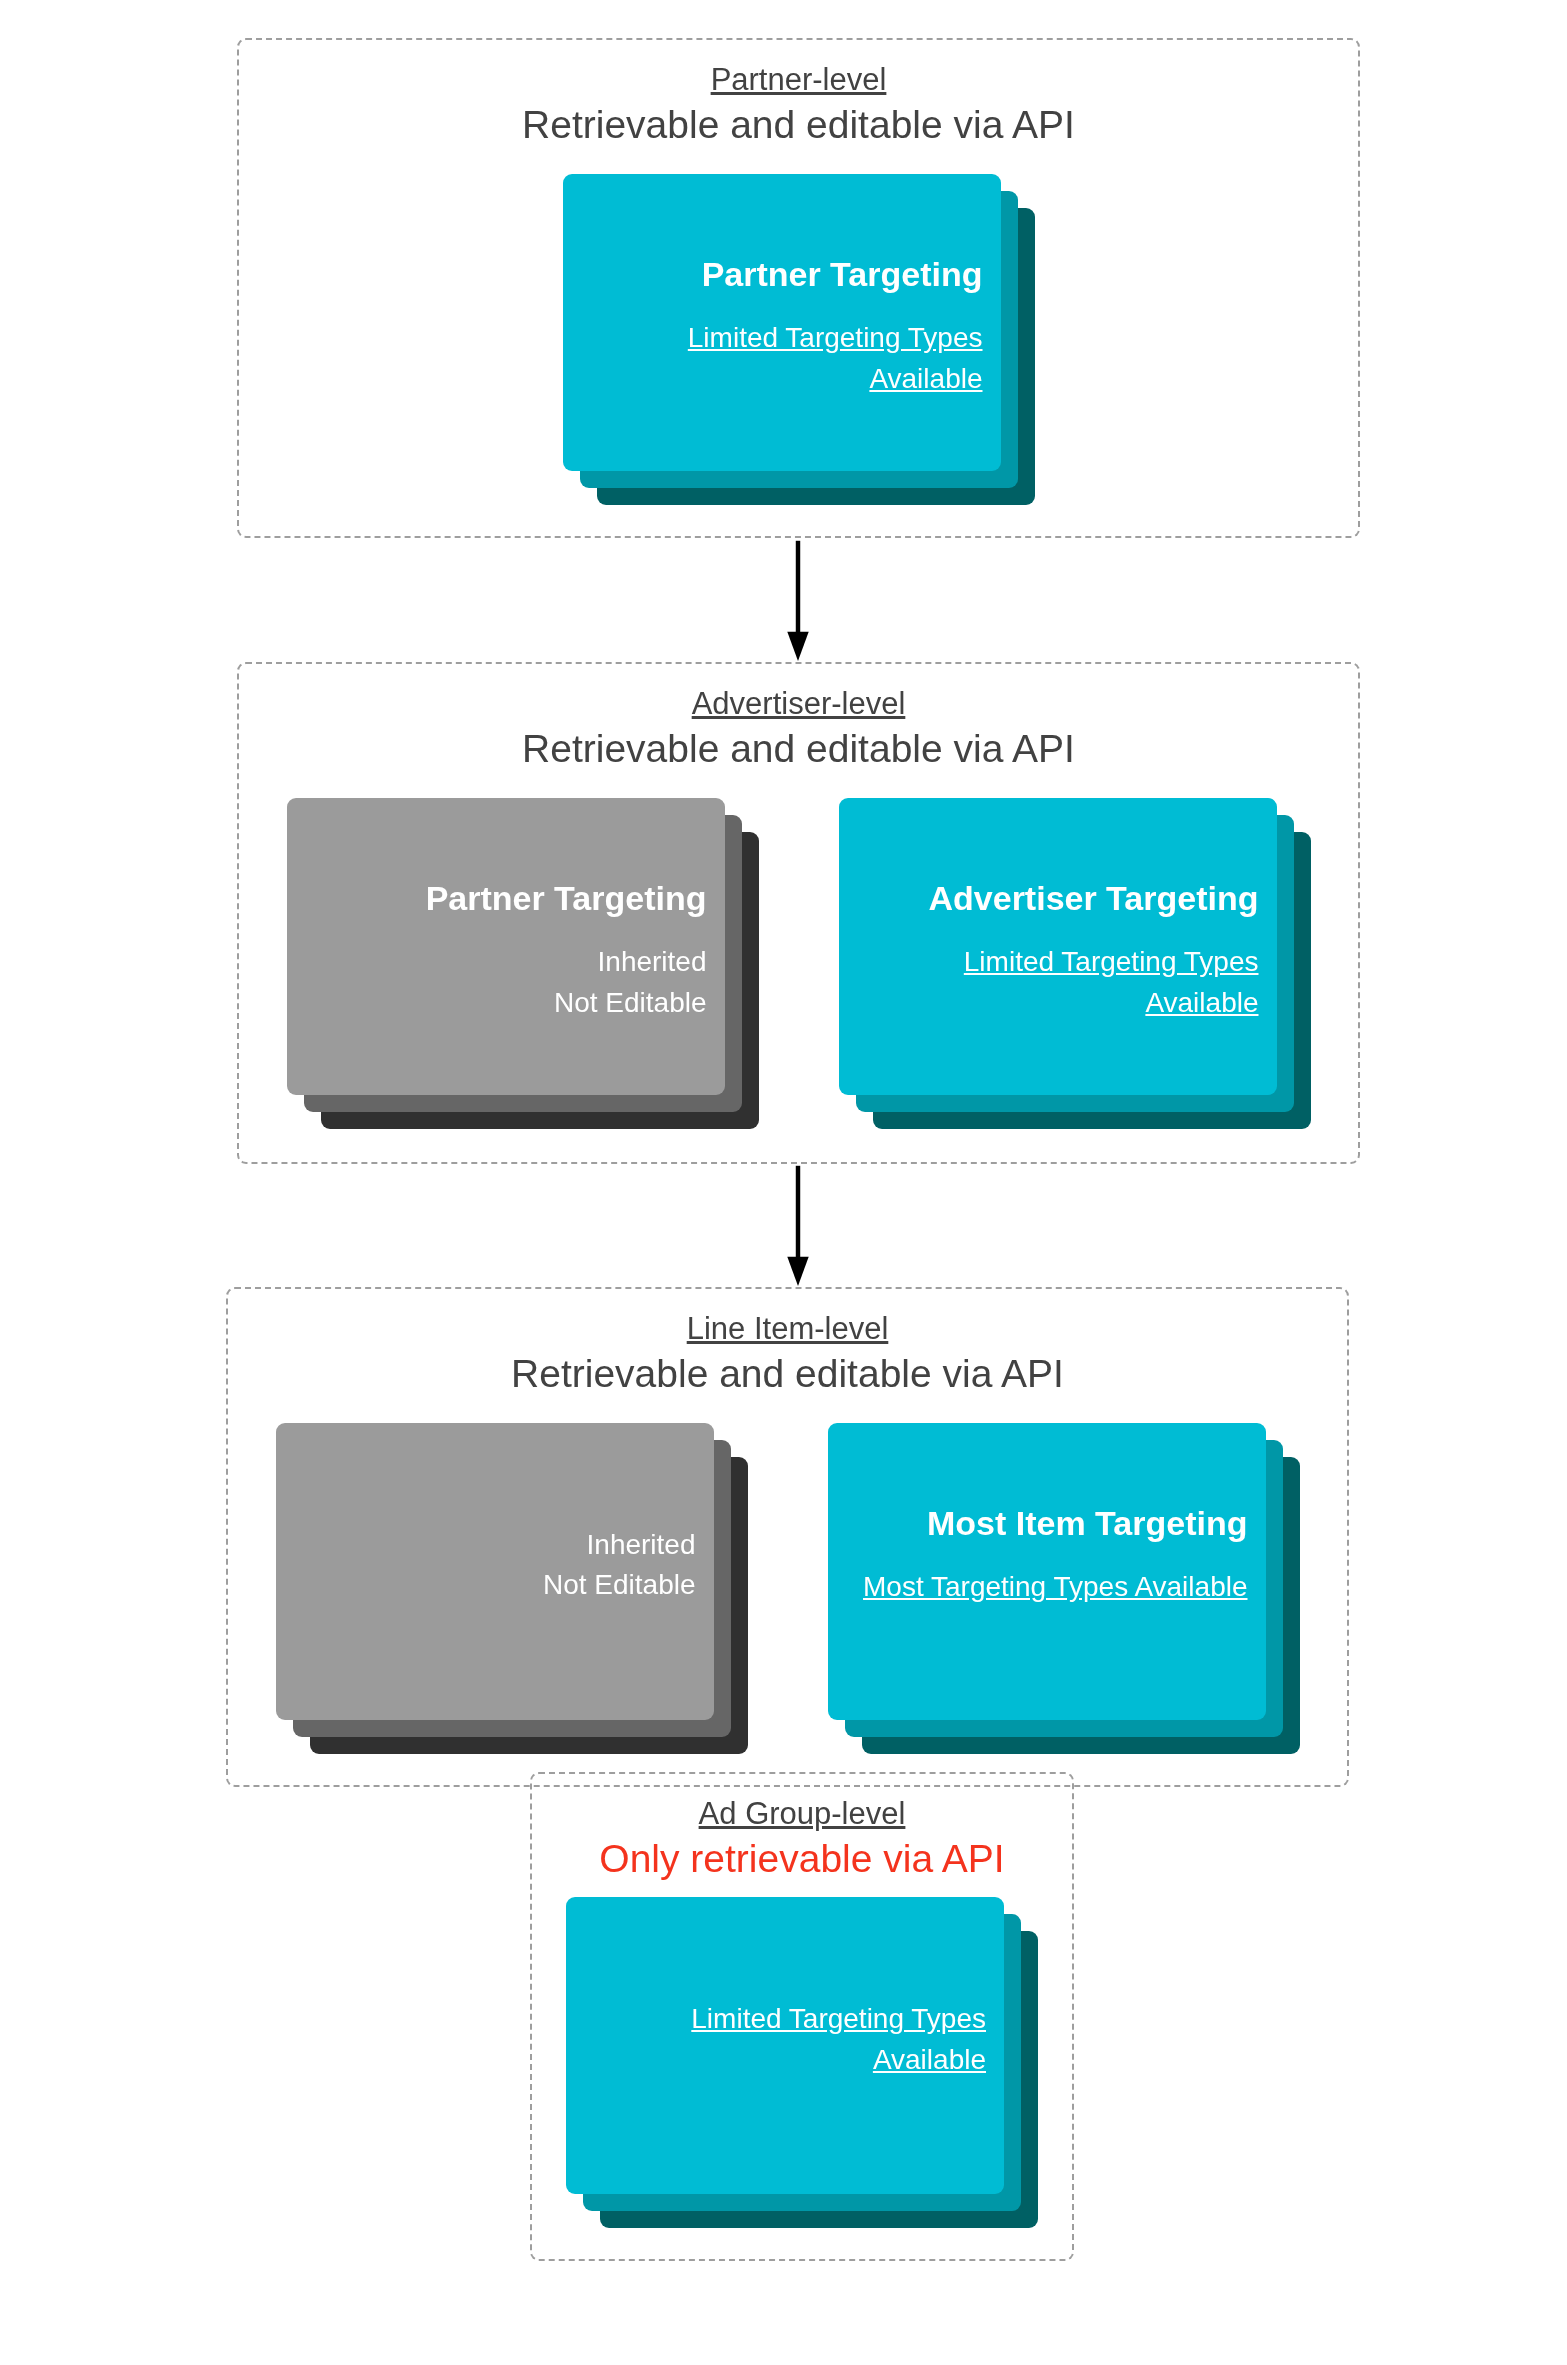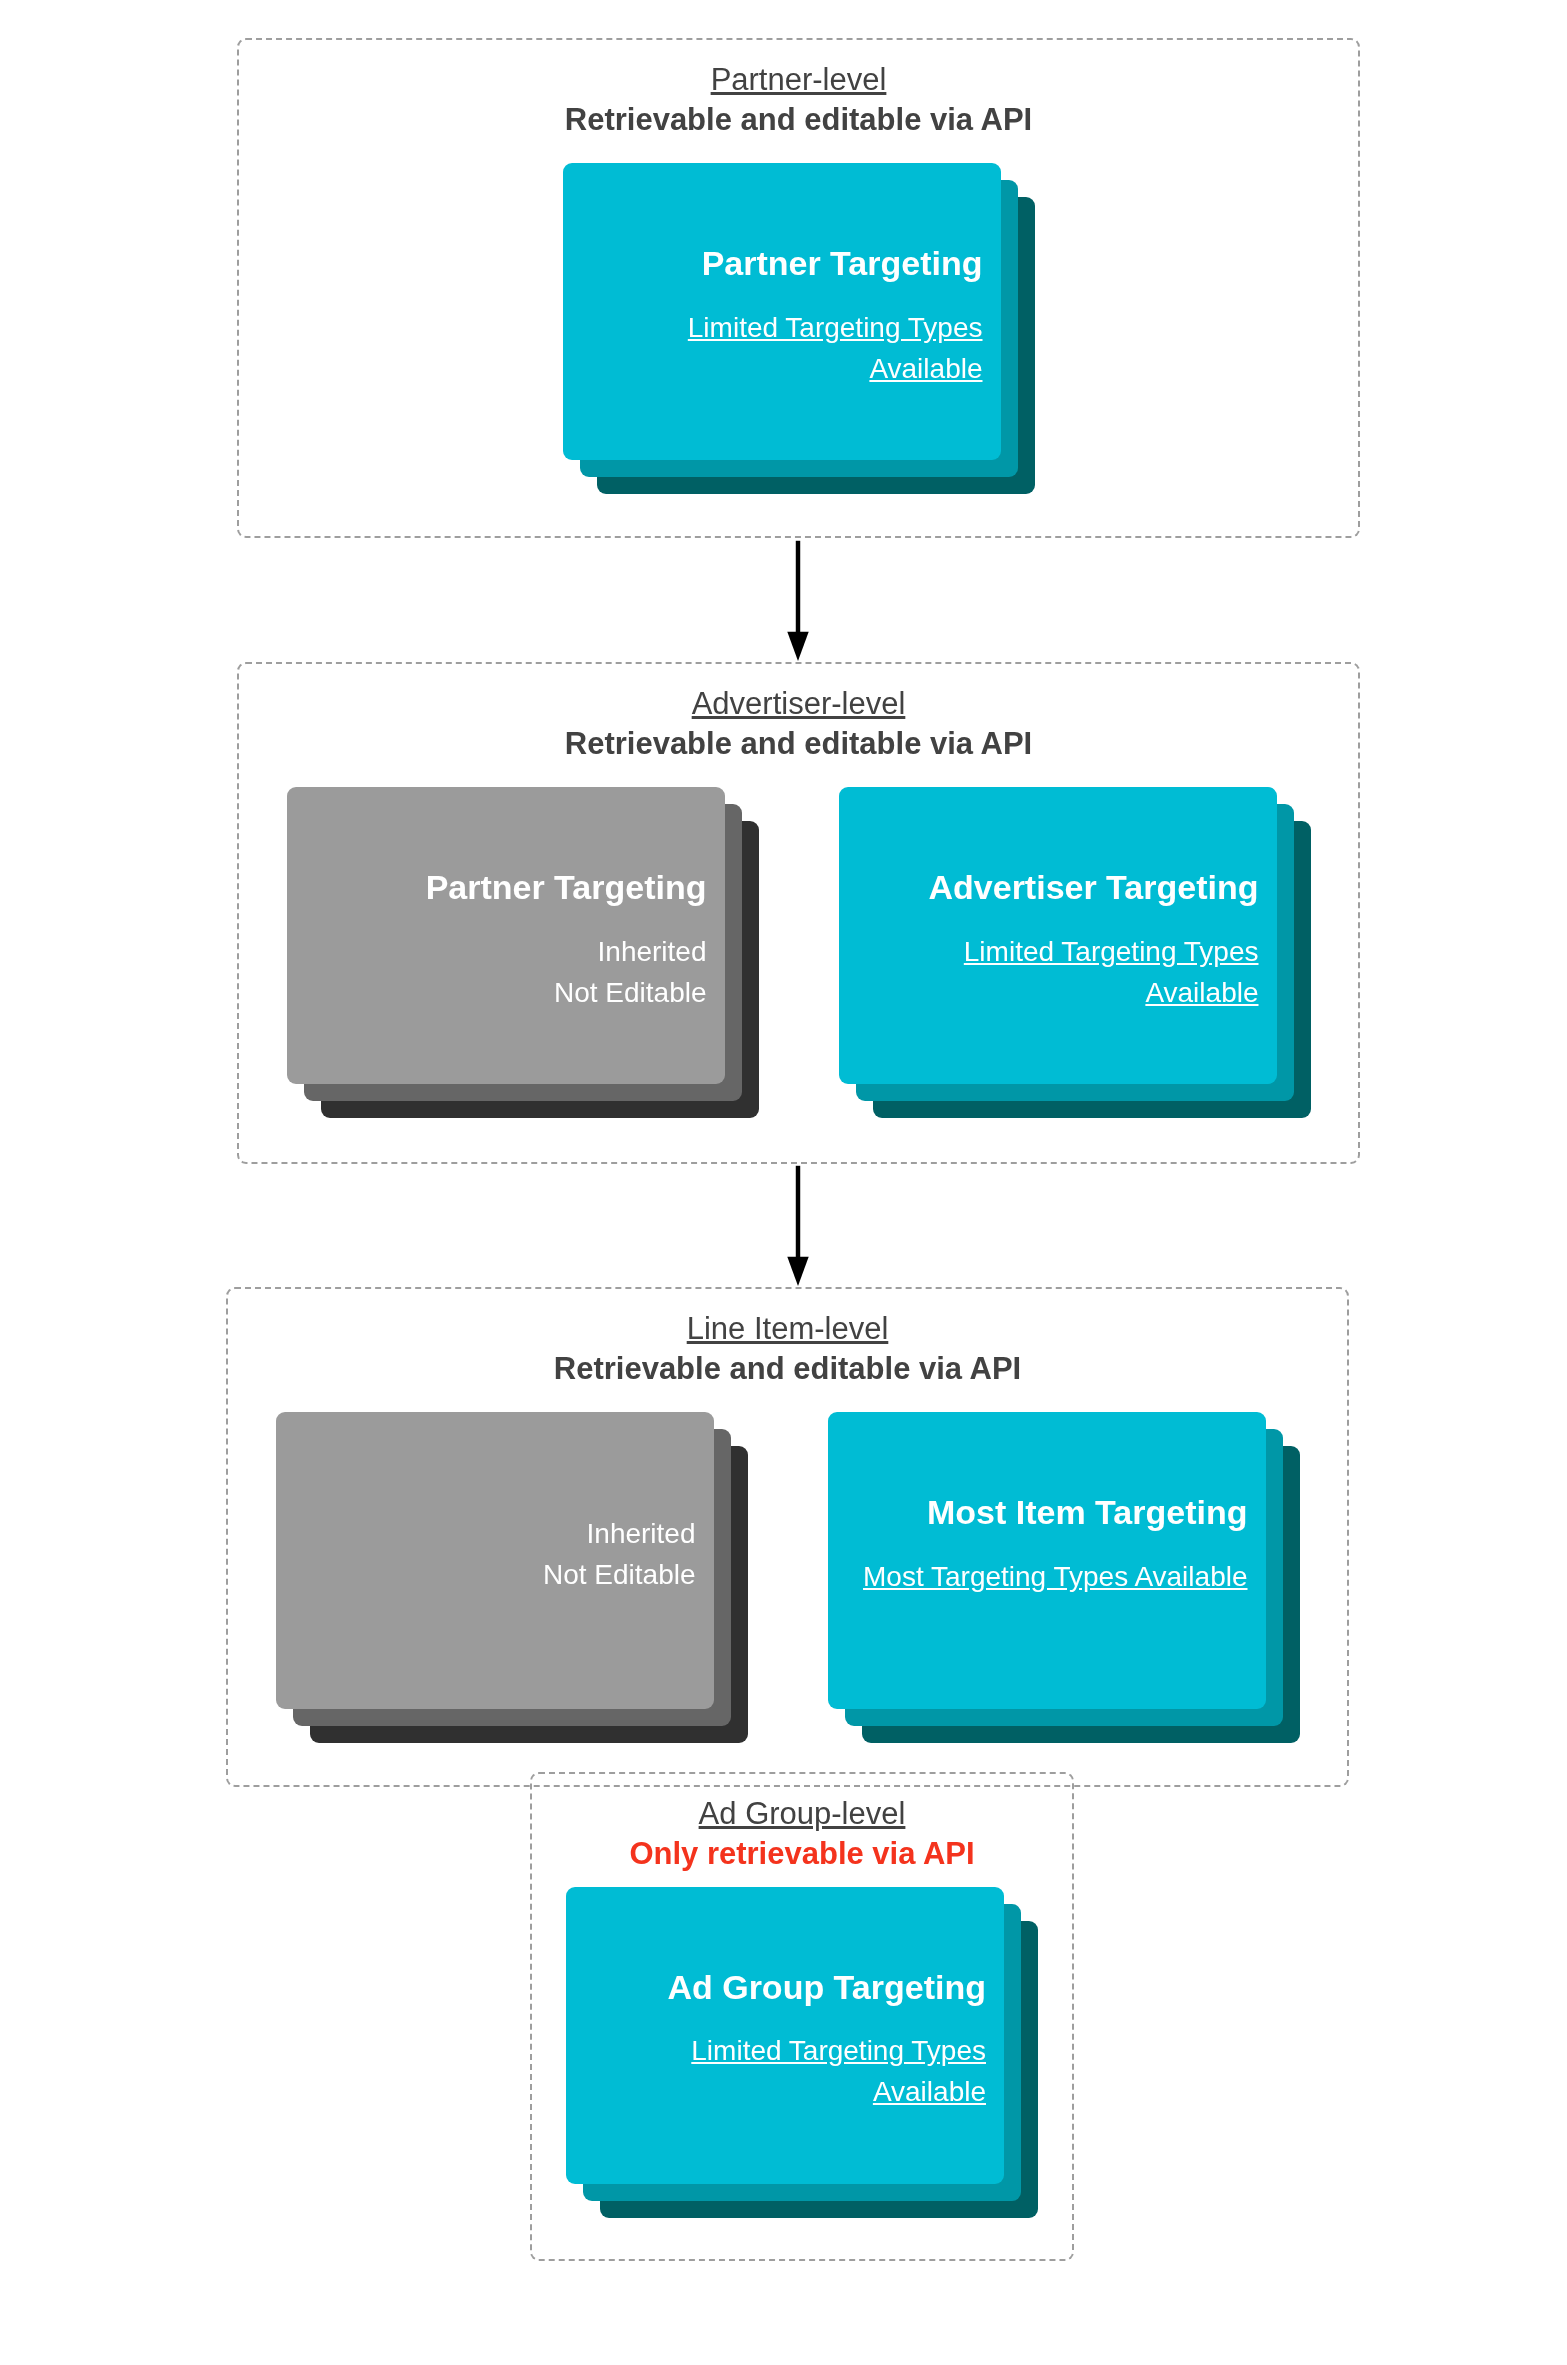--- a/index.html
+++ b/index.html
@@ -27,22 +27,22 @@
 
   .section-title{
     margin-top:21.4px;
     font-size:31px;
     font-weight:400;
     color:var(--heading-text);
     text-decoration:underline;
     line-height:1.25;
   }
   .section-subtitle{
-    font-size:31px;
-    font-weight:700;
+    font-size:39px;
+    font-weight:400;
     color:var(--heading-text);
     line-height:1.3;
   }
   .section-subtitle.red{color:var(--alert-red);}
 
   .cards-row{
     display:flex;
     justify-content:center;
     gap:80px;
     margin-top:23px;
@@ -173,21 +173,20 @@
 </div>
 
 <div class="section" id="sec-adgroup">
   <div class="section-title">Ad Group-level</div>
   <div class="section-subtitle red">Only retrievable via API</div>
   <div class="cards-row">
     <div class="stack cyan">
       <div class="layer back"></div>
       <div class="layer mid"></div>
       <div class="card">
-        <div class="card-title">Ad Group Targeting</div>
         <div class="card-body u">
           <span>Limited Targeting Types Available</span>
         </div>
       </div>
     </div>
   </div>
 </div>
 
 
 </body></html>

